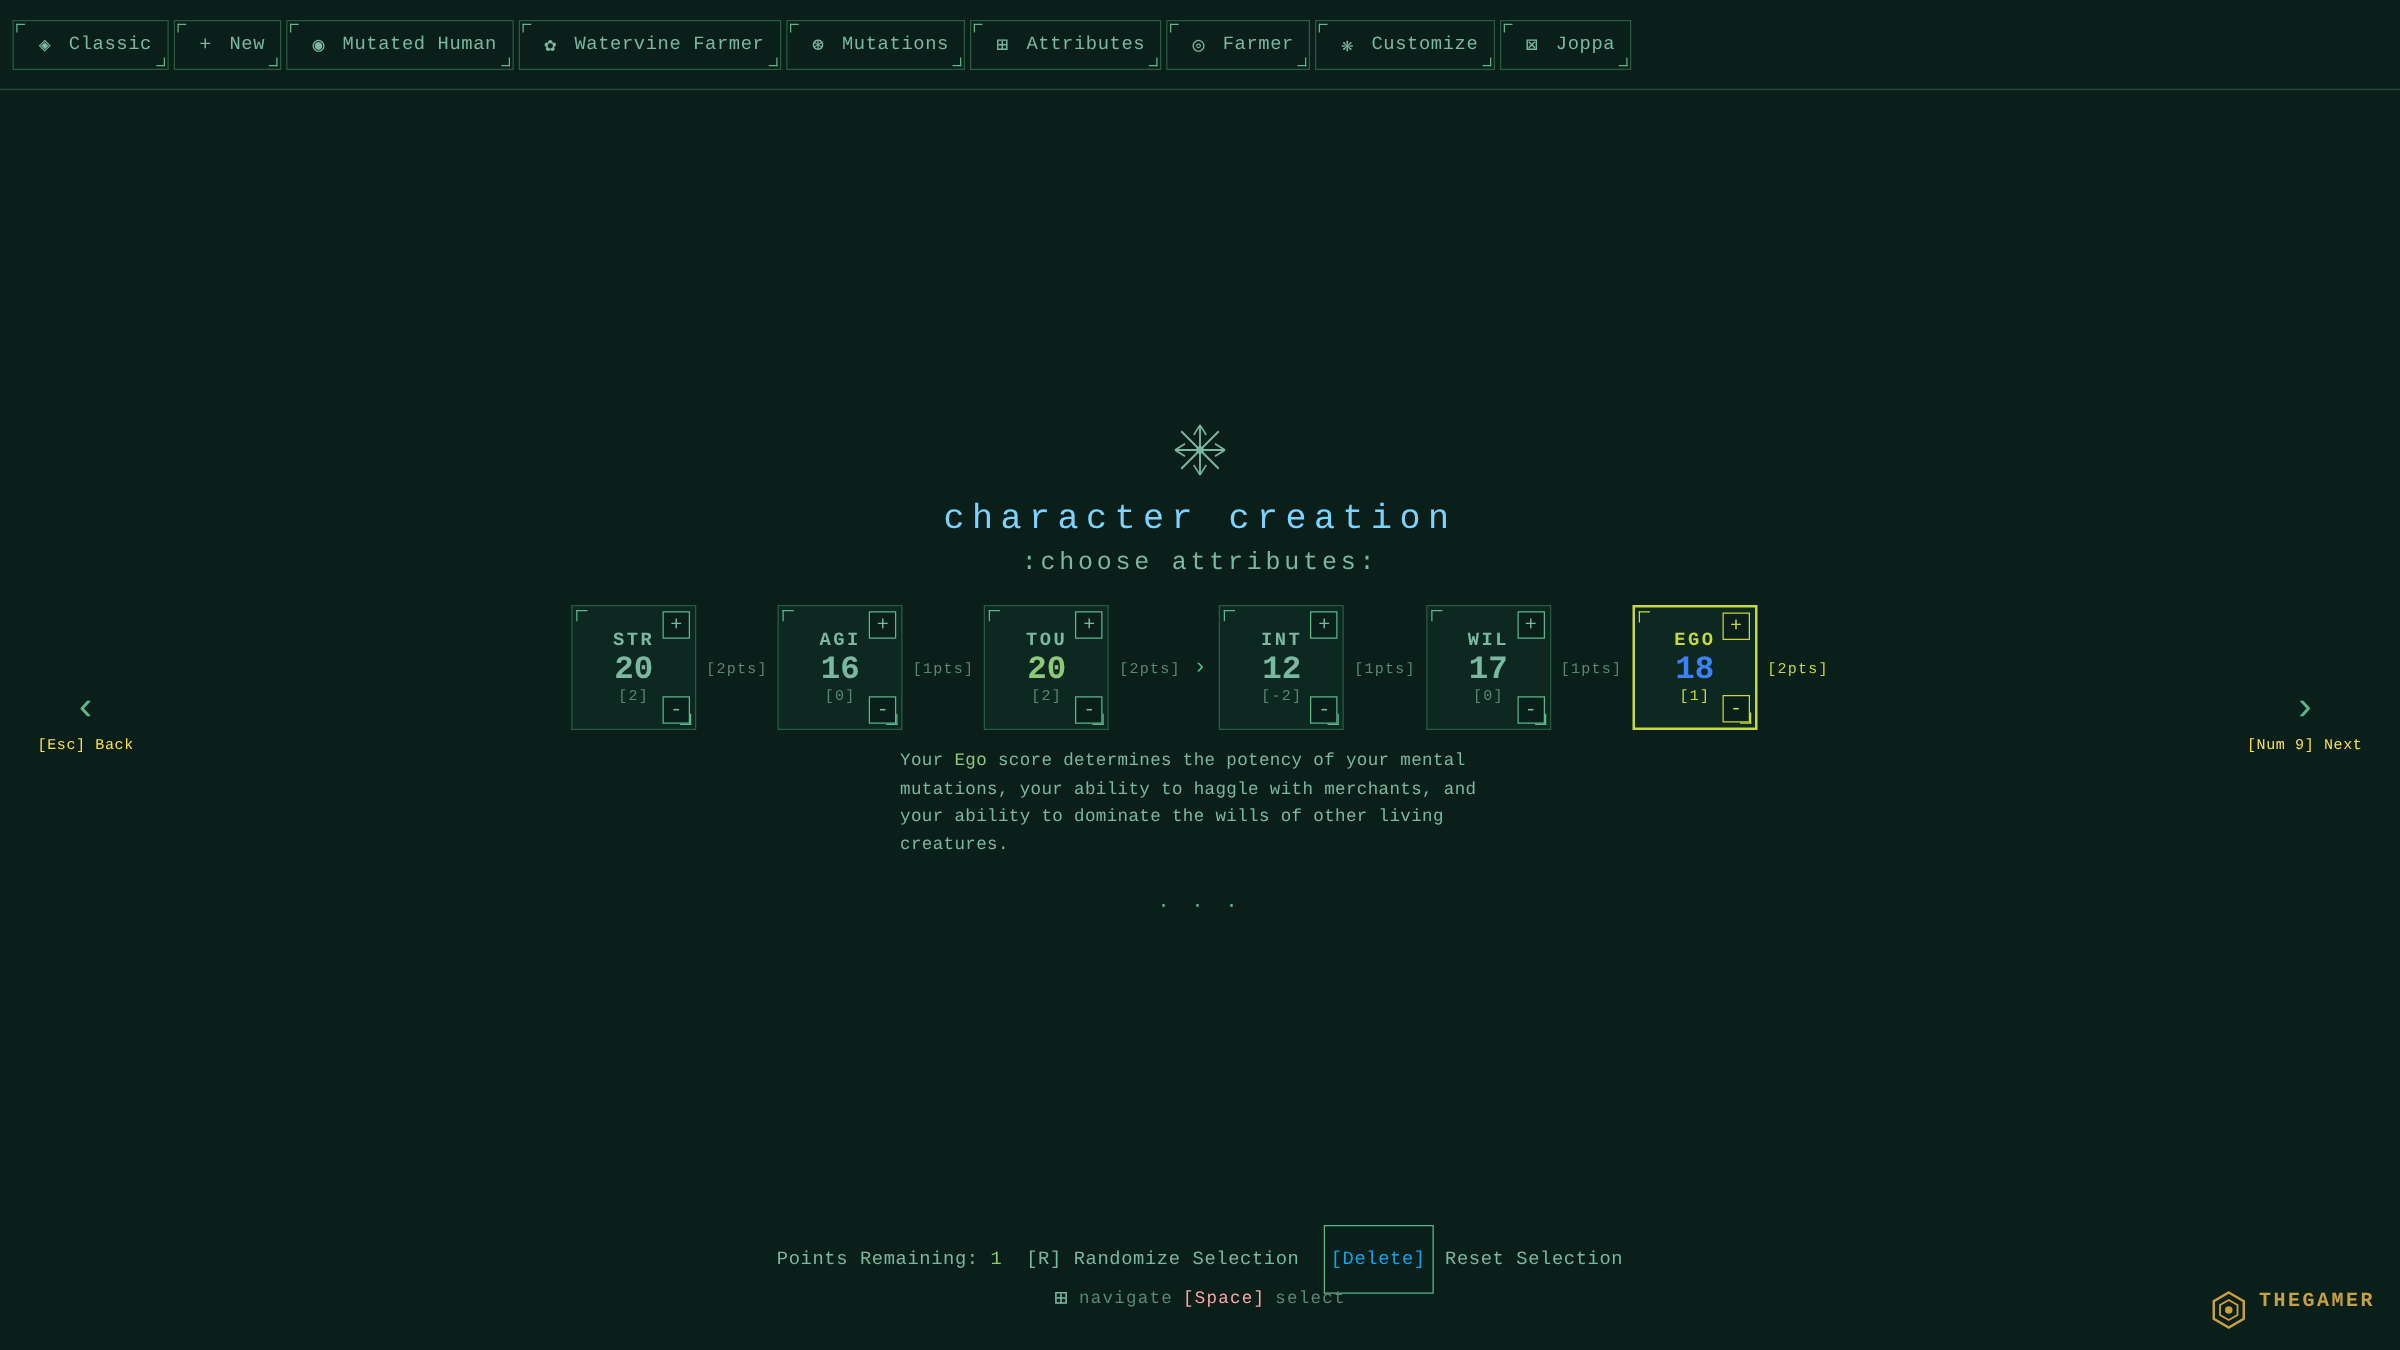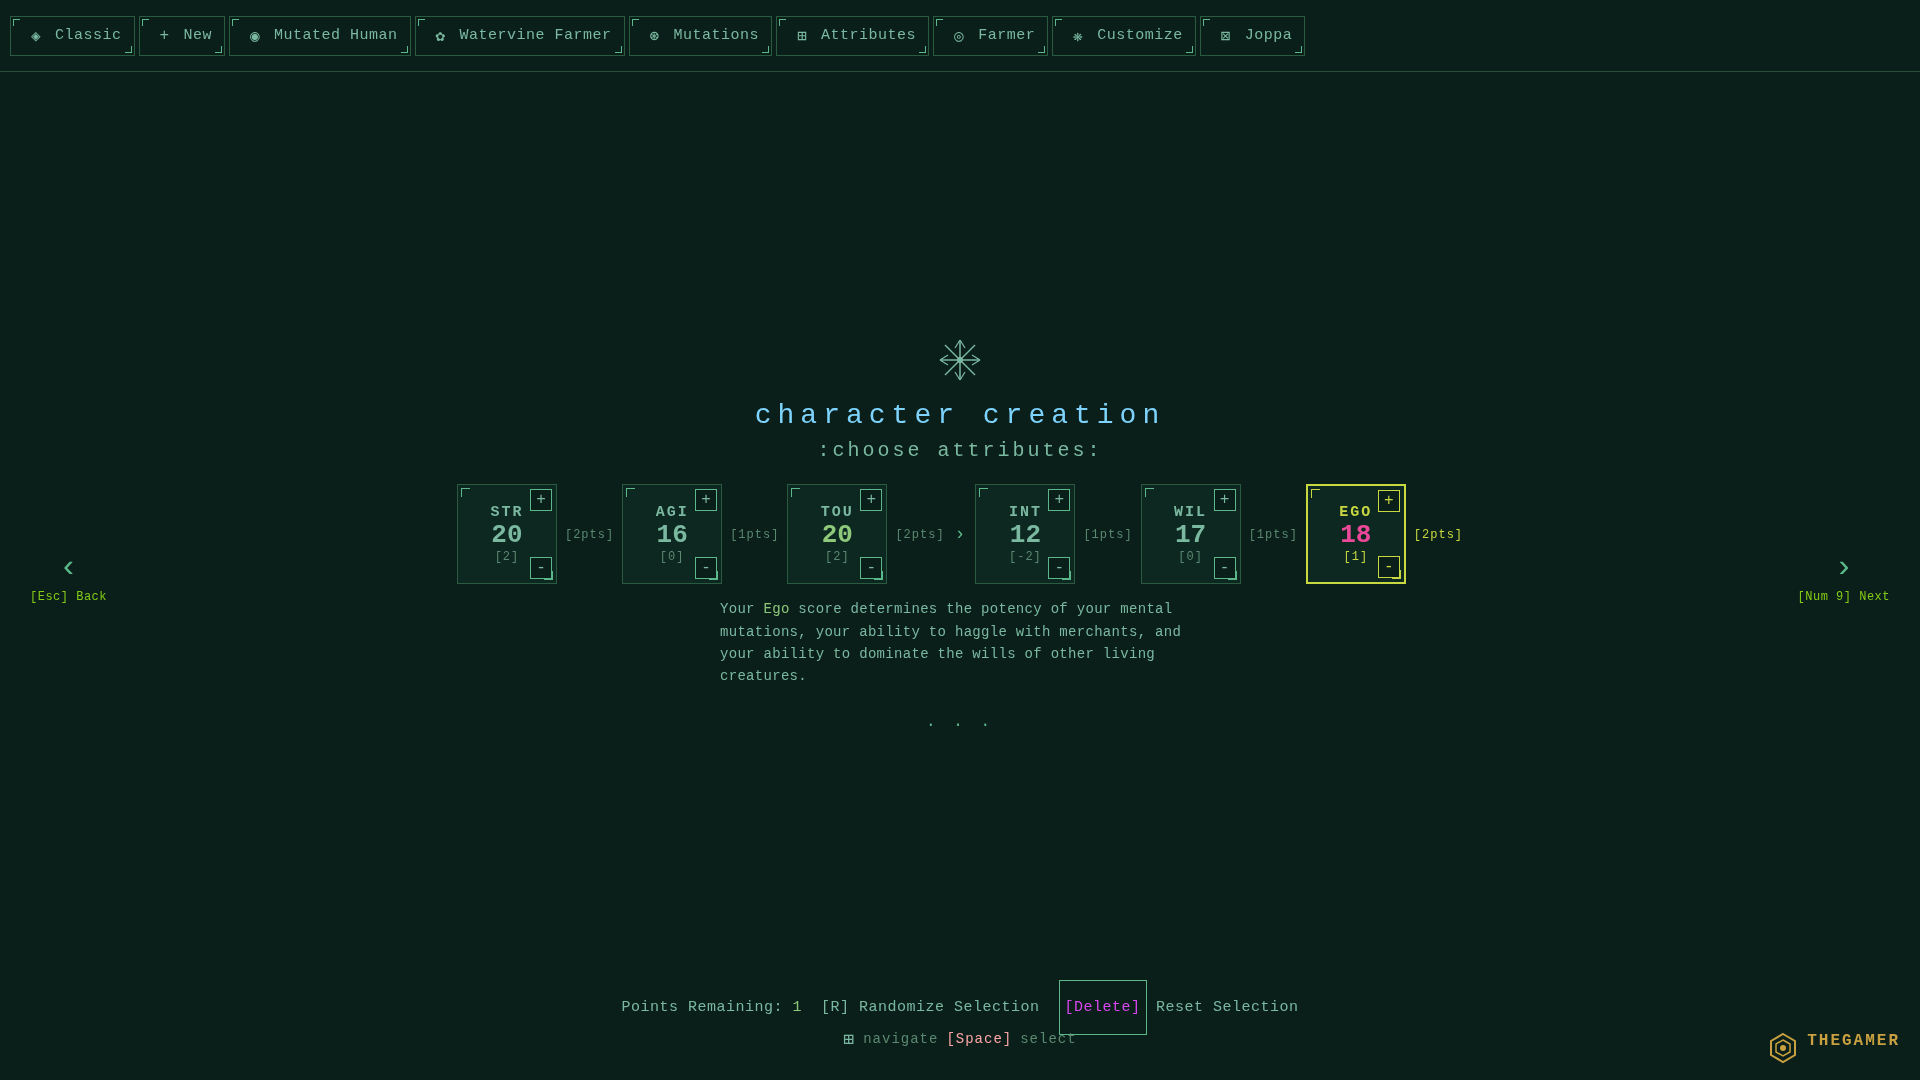--- a/index.html
+++ b/index.html
@@ -88,21 +88,21 @@
       flex-direction: column;
       align-items: center;
       gap: 4px;
     }
 
     .nav-arrow.left { left: 30px; }
     .nav-arrow.right { right: 30px; }
 
     .nav-arrow .arrow-key {
       font-size: 12px;
-      color: #84cc16;
+      color: #fde047;
       letter-spacing: 0.5px;
     }
 
     
     .char-creation {
       display: flex;
       flex-direction: column;
       align-items: center;
       gap: 8px;
       margin-top: -80px;
@@ -185,21 +185,21 @@
       font-weight: bold;
       color: #7ab8a0;
       line-height: 1.1;
     }
 
     .attr-value.highlight {
       color: #8ec87a;
     }
 
     .attr-value.selected-color {
-      color: #ec4899;
+      color: #3b82f6;
     }
 
     .attr-delta {
       font-size: 12px;
       color: #5a8870;
       letter-spacing: 1px;
     }
 
     .attr-delta.selected-color {
       color: #c8d840;
@@ -484,21 +484,21 @@
 
     <div class="attr-description">
       <span>Your </span><span class="highlight-word">Ego</span><span> score determines the potency of your mental mutations, your ability to haggle with merchants, and your ability to dominate the wills of other living creatures.</span>
     </div>
 
     <div class="loading-dots">· · ·</div>
 
   </div>
 
   <div class="bottom-bar">
-    <div class="points-info"><span>Points Remaining: <span style="color:#8ec87a;">1</span>&nbsp;&nbsp;<span style="color:#7ab8a0;">[R]</span> Randomize Selection&nbsp;&nbsp;<span style="border:1px solid #5ab88a; padding:18px 5px; color:#d946ef;">[Delete]</span> Reset Selection</span></div>
+    <div class="points-info"><span>Points Remaining: <span style="color:#8ec87a;">1</span>&nbsp;&nbsp;<span style="color:#7ab8a0;">[R]</span> Randomize Selection&nbsp;&nbsp;<span style="border:1px solid #5ab88a; padding:18px 5px; color:#0ea5e9;">[Delete]</span> Reset Selection</span></div>
     <div class="nav-hint">
       <span style="color:#7ab8a0; font-size:18px;">⊞</span>
       <span>navigate</span>
       <span style="color:#fca5a5;">[Space]</span>
       <span>select</span>
     </div>
   </div>
 
   <div class="watermark">
     <svg width="32" height="32" viewBox="0 0 32 32">

